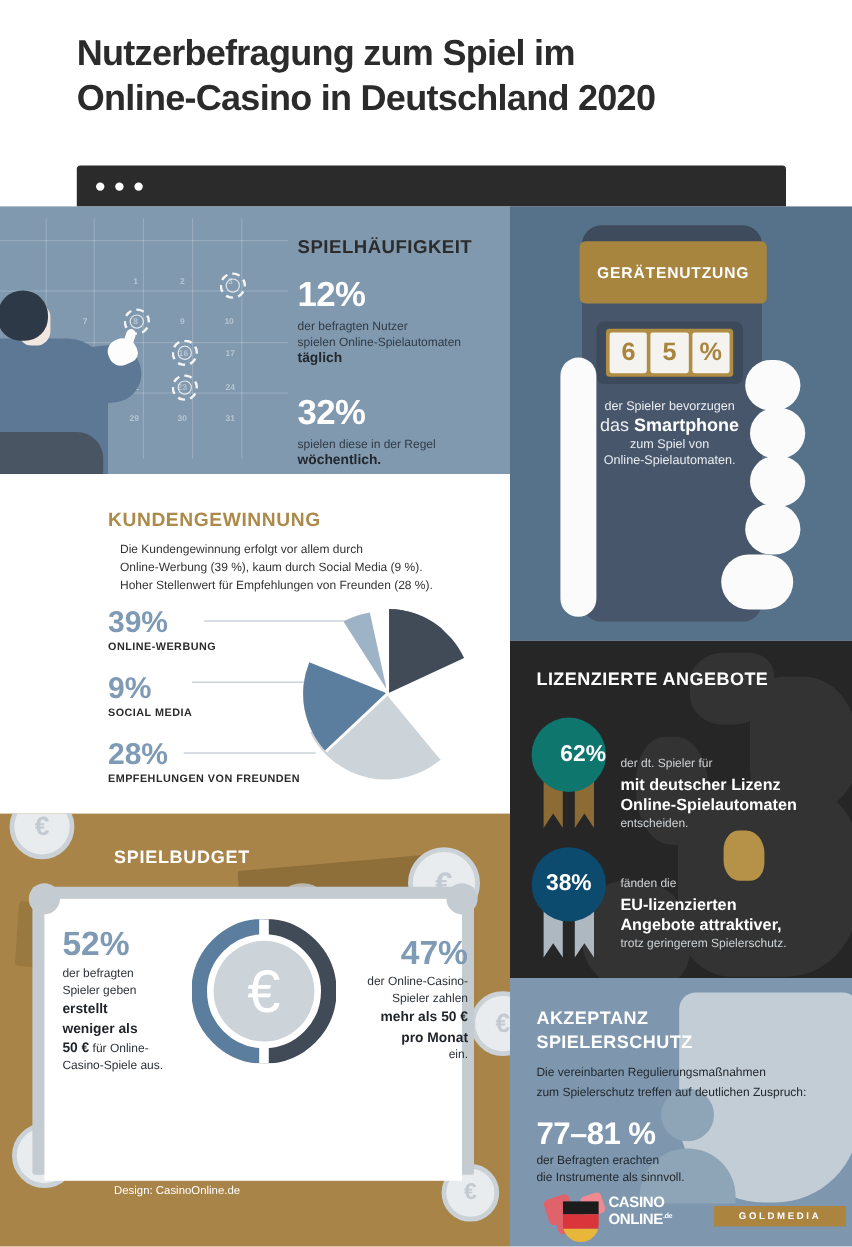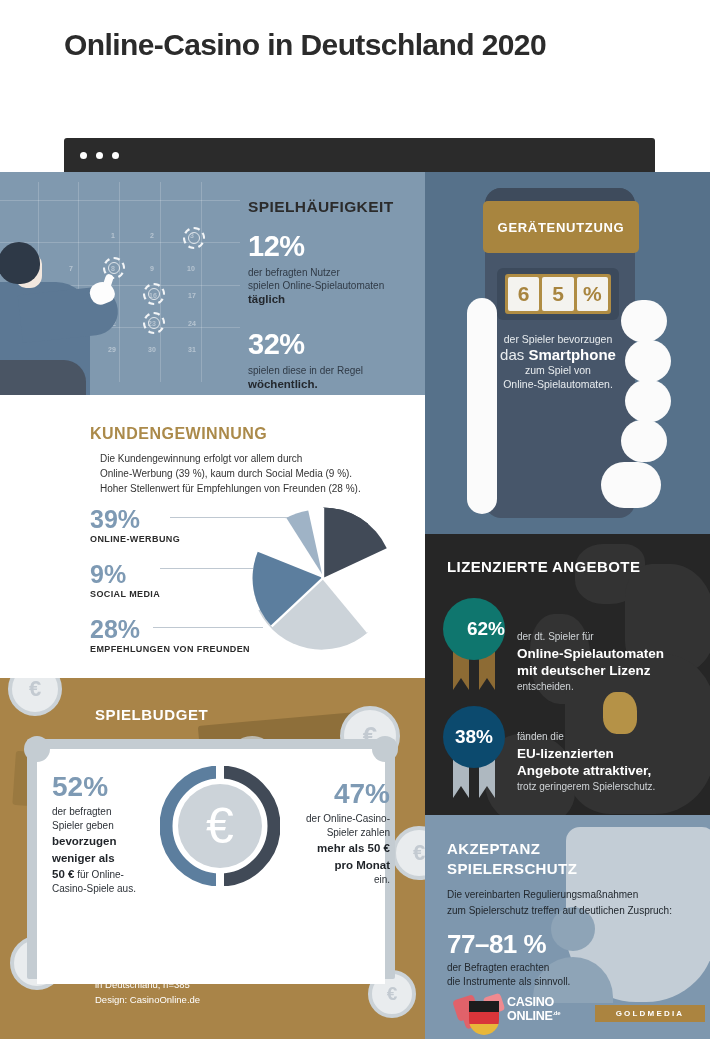--- a/index.html
+++ b/index.html
@@ -153,21 +153,21 @@
   .bud-right{position:absolute;left:265px;top:102px;width:125px;text-align:right;}
   .bud-pct{font-size:28px;font-weight:bold;color:#7e9ab4;line-height:1;}
   .bud-txt{font-size:10px;color:#2d3238;line-height:1.42;margin-top:4px;}
   .bud-txt b{font-weight:bold;color:#1f2328;font-size:11.5px;}
   .donut{position:absolute;left:160px;top:88px;width:120px;height:120px;}
   .euro-core{
     position:absolute;left:178px;top:106px;width:84px;height:84px;border-radius:50%;
     background:#ccd3d9;display:flex;align-items:center;justify-content:center;
     font-size:50px;color:#fff;font-weight:normal;line-height:1;
   }
-  .source{position:absolute;left:95px;top:257px;width:300px;font-size:9.5px;color:#fff;line-height:1.52;}
+  .source{position:absolute;left:95px;top:250px;width:300px;font-size:9.5px;color:#fff;line-height:1.52;}
 
   
   .p-acc{
     position:absolute;left:425px;top:815px;width:285px;height:224px;
     background:#7e97ae;overflow:hidden;
   }
   .shield{position:absolute;right:-6px;top:12px;width:150px;height:175px;background:#c3cdd6;
     border-radius:14px 14px 70px 70px;}
   .sh-head{position:absolute;left:126px;top:92px;width:44px;height:44px;border-radius:50%;background:#8ea4b7;}
   .sh-body{position:absolute;left:108px;top:142px;width:80px;height:46px;border-radius:40px 40px 0 0;background:#8ea4b7;}
@@ -183,20 +183,21 @@
   .flag{position:absolute;width:30px;height:34px;border-radius:0 0 15px 15px;overflow:hidden;}
   .flag i{display:block;height:33.4%;}
 </style>
 </head>
 <body>
 
 <div class="page">
 
   <div class="header">
     <div class="title">
+      <span class="ln">Nutzerbefragung zum Spiel im</span>
       <span class="ln">Online-Casino in Deutschland 2020</span>
     </div>
   </div>
 
   <div class="browserbar">
     <div class="dots">
       <span class="dot"></span>
       <span class="dot"></span>
       <span class="dot"></span>
     </div>
@@ -378,22 +379,22 @@
     <svg style="position:absolute;left:18px;top:216px;" width="62" height="52">
       <polygon points="10,0 26,0 26,48 18,36 10,48" fill="#aeb8c0"></polygon>
       <polygon points="36,0 52,0 52,48 44,36 36,48" fill="#aeb8c0"></polygon>
     </svg>
     <div class="medal silver">
       <span>38%</span>
     </div>
 
     <div class="lic-b1">
       <span>der dt. Spieler für</span>
+      <b class="bb">mit deutscher Lizenz</b>
       <b class="bb">Online-Spielautomaten</b>
-      <b class="bb">mit deutscher Lizenz</b>
       <span>entscheiden.</span>
     </div>
     <div class="lic-b2">
       <span>fänden die</span>
       <b class="bb">EU-lizenzierten</b>
       <b class="bb">Angebote attraktiver,</b>
       <span>trotz geringerem Spielerschutz.</span>
     </div>
   </div>
 
@@ -410,21 +411,21 @@
 
     <div class="bud-head">SPIELBUDGET</div>
     <div class="bud-card-shadow"></div>
     <div class="bud-card"></div>
 
     <div class="bud-left">
       <div class="bud-pct">52%</div>
       <div class="bud-txt">
         <span>der befragten</span><br>
         <span>Spieler geben</span><br>
-        <b>bevorzugen</b><br>
+        <b>erstellt</b><br>
         <b>weniger als</b><br>
         <b>50 €</b><span> für Online-</span><br>
         <span>Casino-Spiele aus.</span>
       </div>
     </div>
 
     <div class="donut">
       <svg width="120" height="120" viewBox="0 0 120 120">
         <path d="M60 6 A54 54 0 0 1 60 114" stroke="#414a57" stroke-width="13" fill="none"></path>
         <path d="M60 114 A54 54 0 0 1 60 6" stroke="#5c7e9e" stroke-width="13" fill="none"></path>

